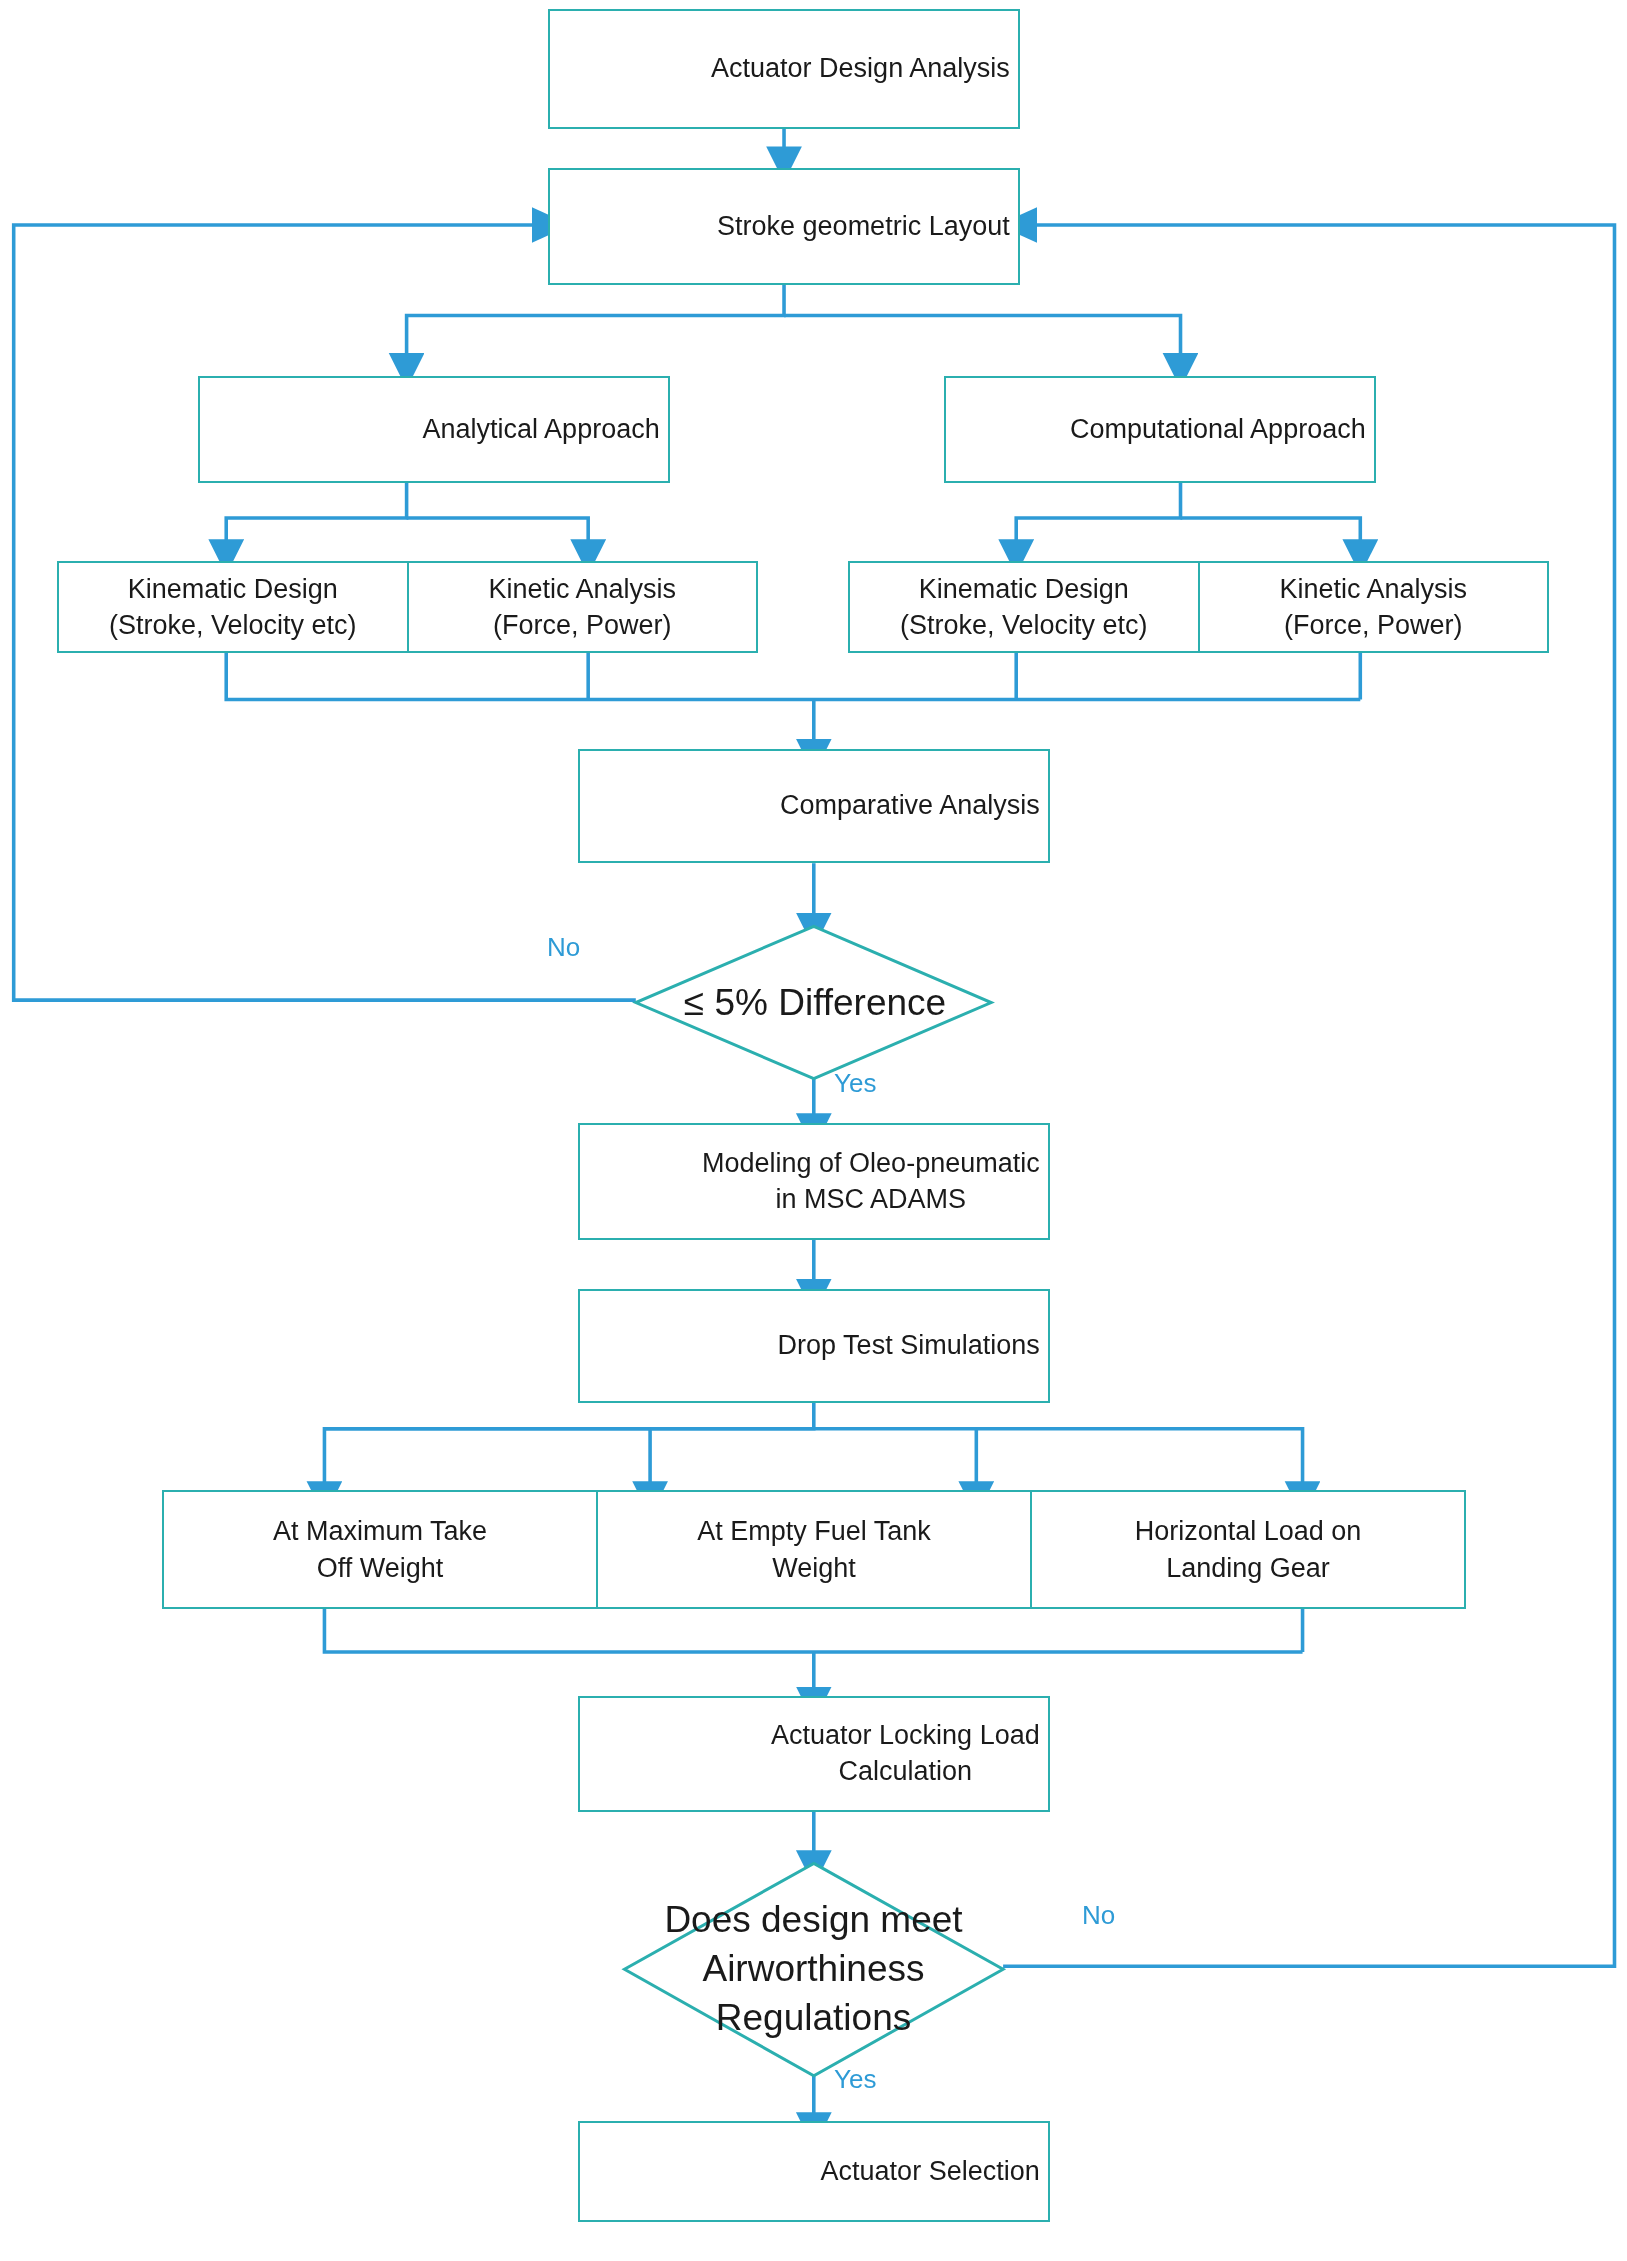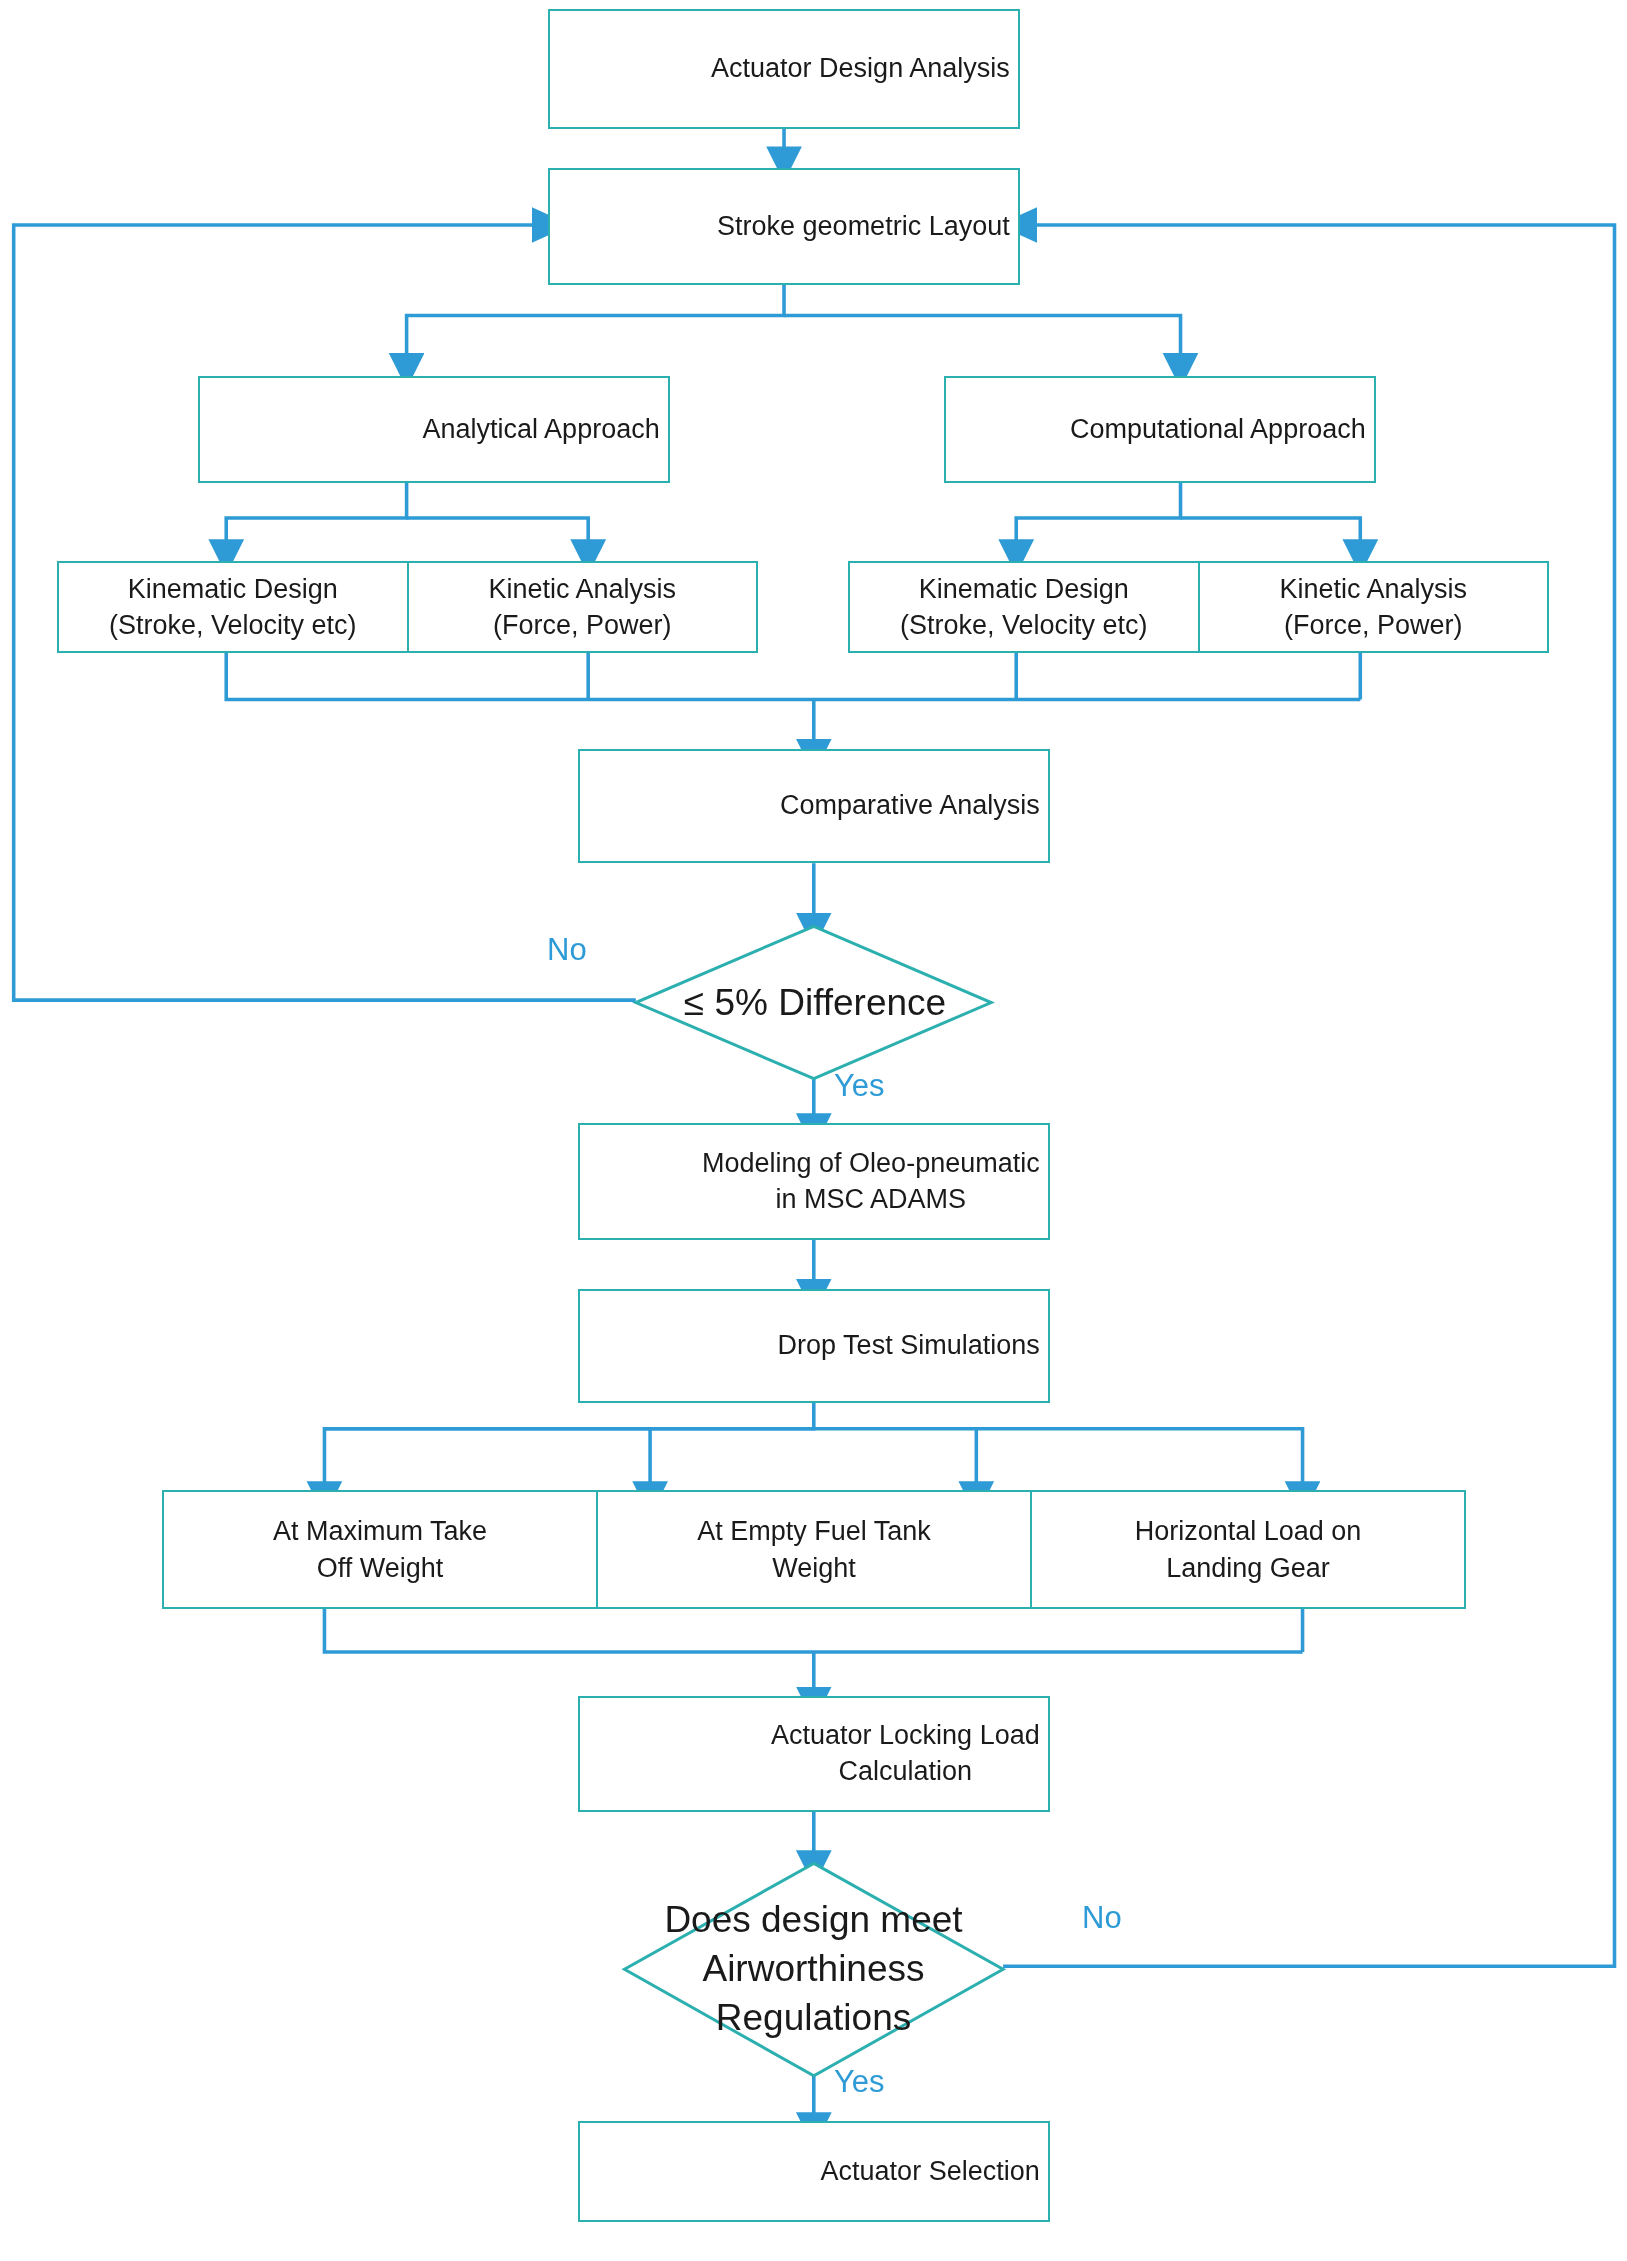--- a/index.html
+++ b/index.html
@@ -39,21 +39,21 @@
     text-align:center;font-size:27px;line-height:1.34;color:#1a1a1a;
     padding:2.4px 6px;box-sizing:border-box;
   }
   .quadwrap > .cell + .cell{border-left:2.4px solid #2BAFAF;}
   .diamond-label{
     position:absolute;display:flex;align-items:center;justify-content:center;
     text-align:center;font-size:37px;line-height:1.32;color:#1a1a1a;
     pointer-events:none;
   }
   .edge-label{
-    position:absolute;color:#2E9BD6;font-size:31px;
+    position:absolute;color:#2E9BD6;font-size:26px;
     font-family:"Liberation Sans",sans-serif;white-space:nowrap;
   }
 </style>
 </head>
 <body>
 
 <div id="stage">
 
   <svg id="wires" viewBox="0 0 2733 3798" preserveAspectRatio="none">
     <defs>

